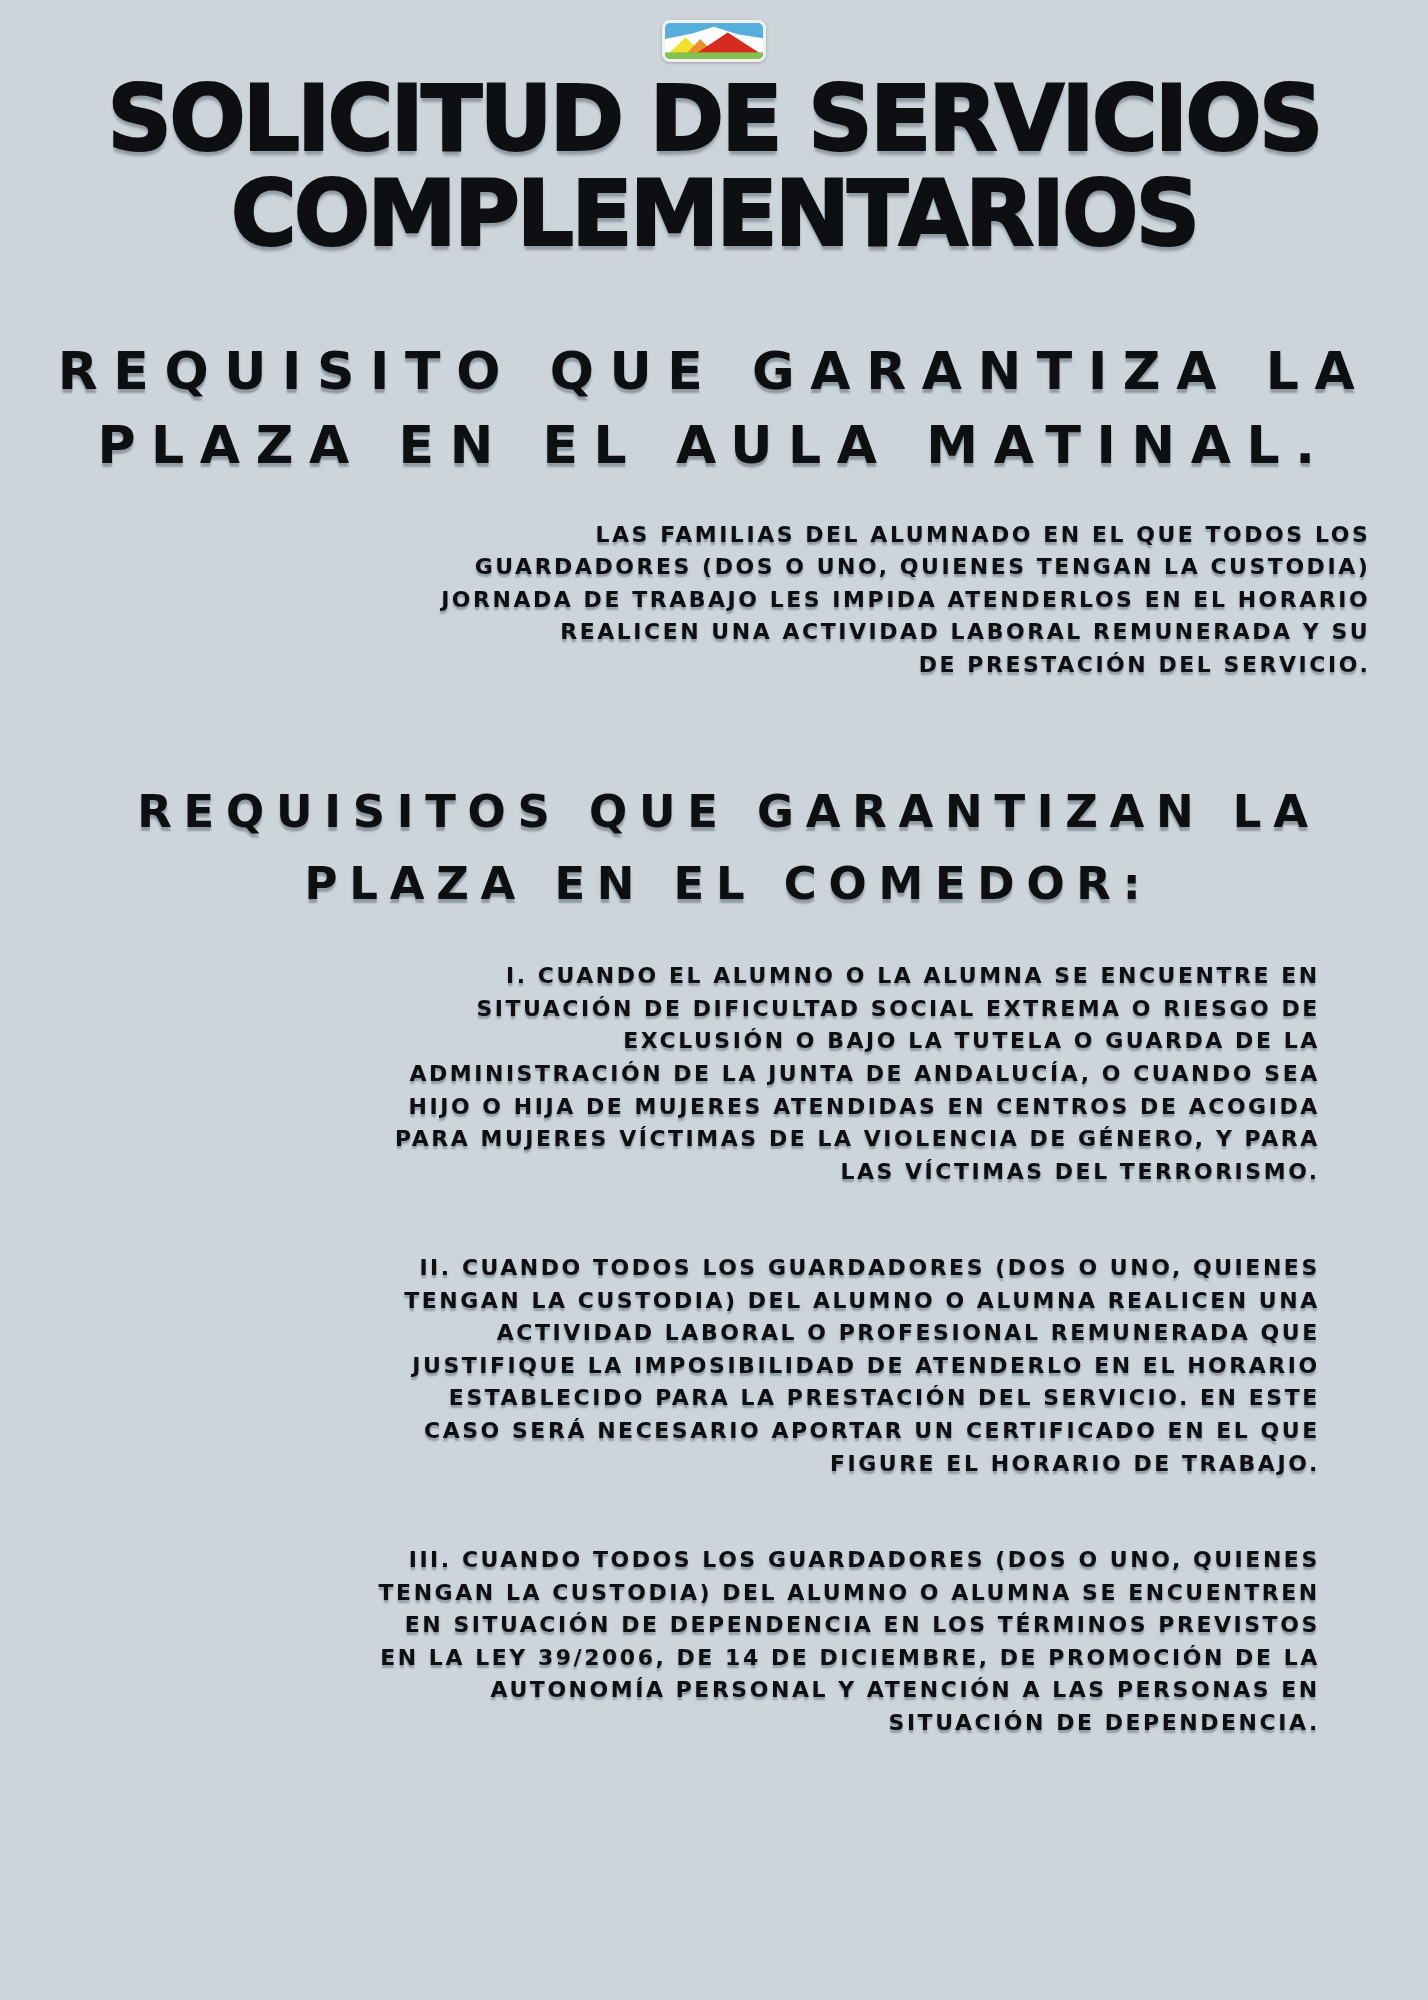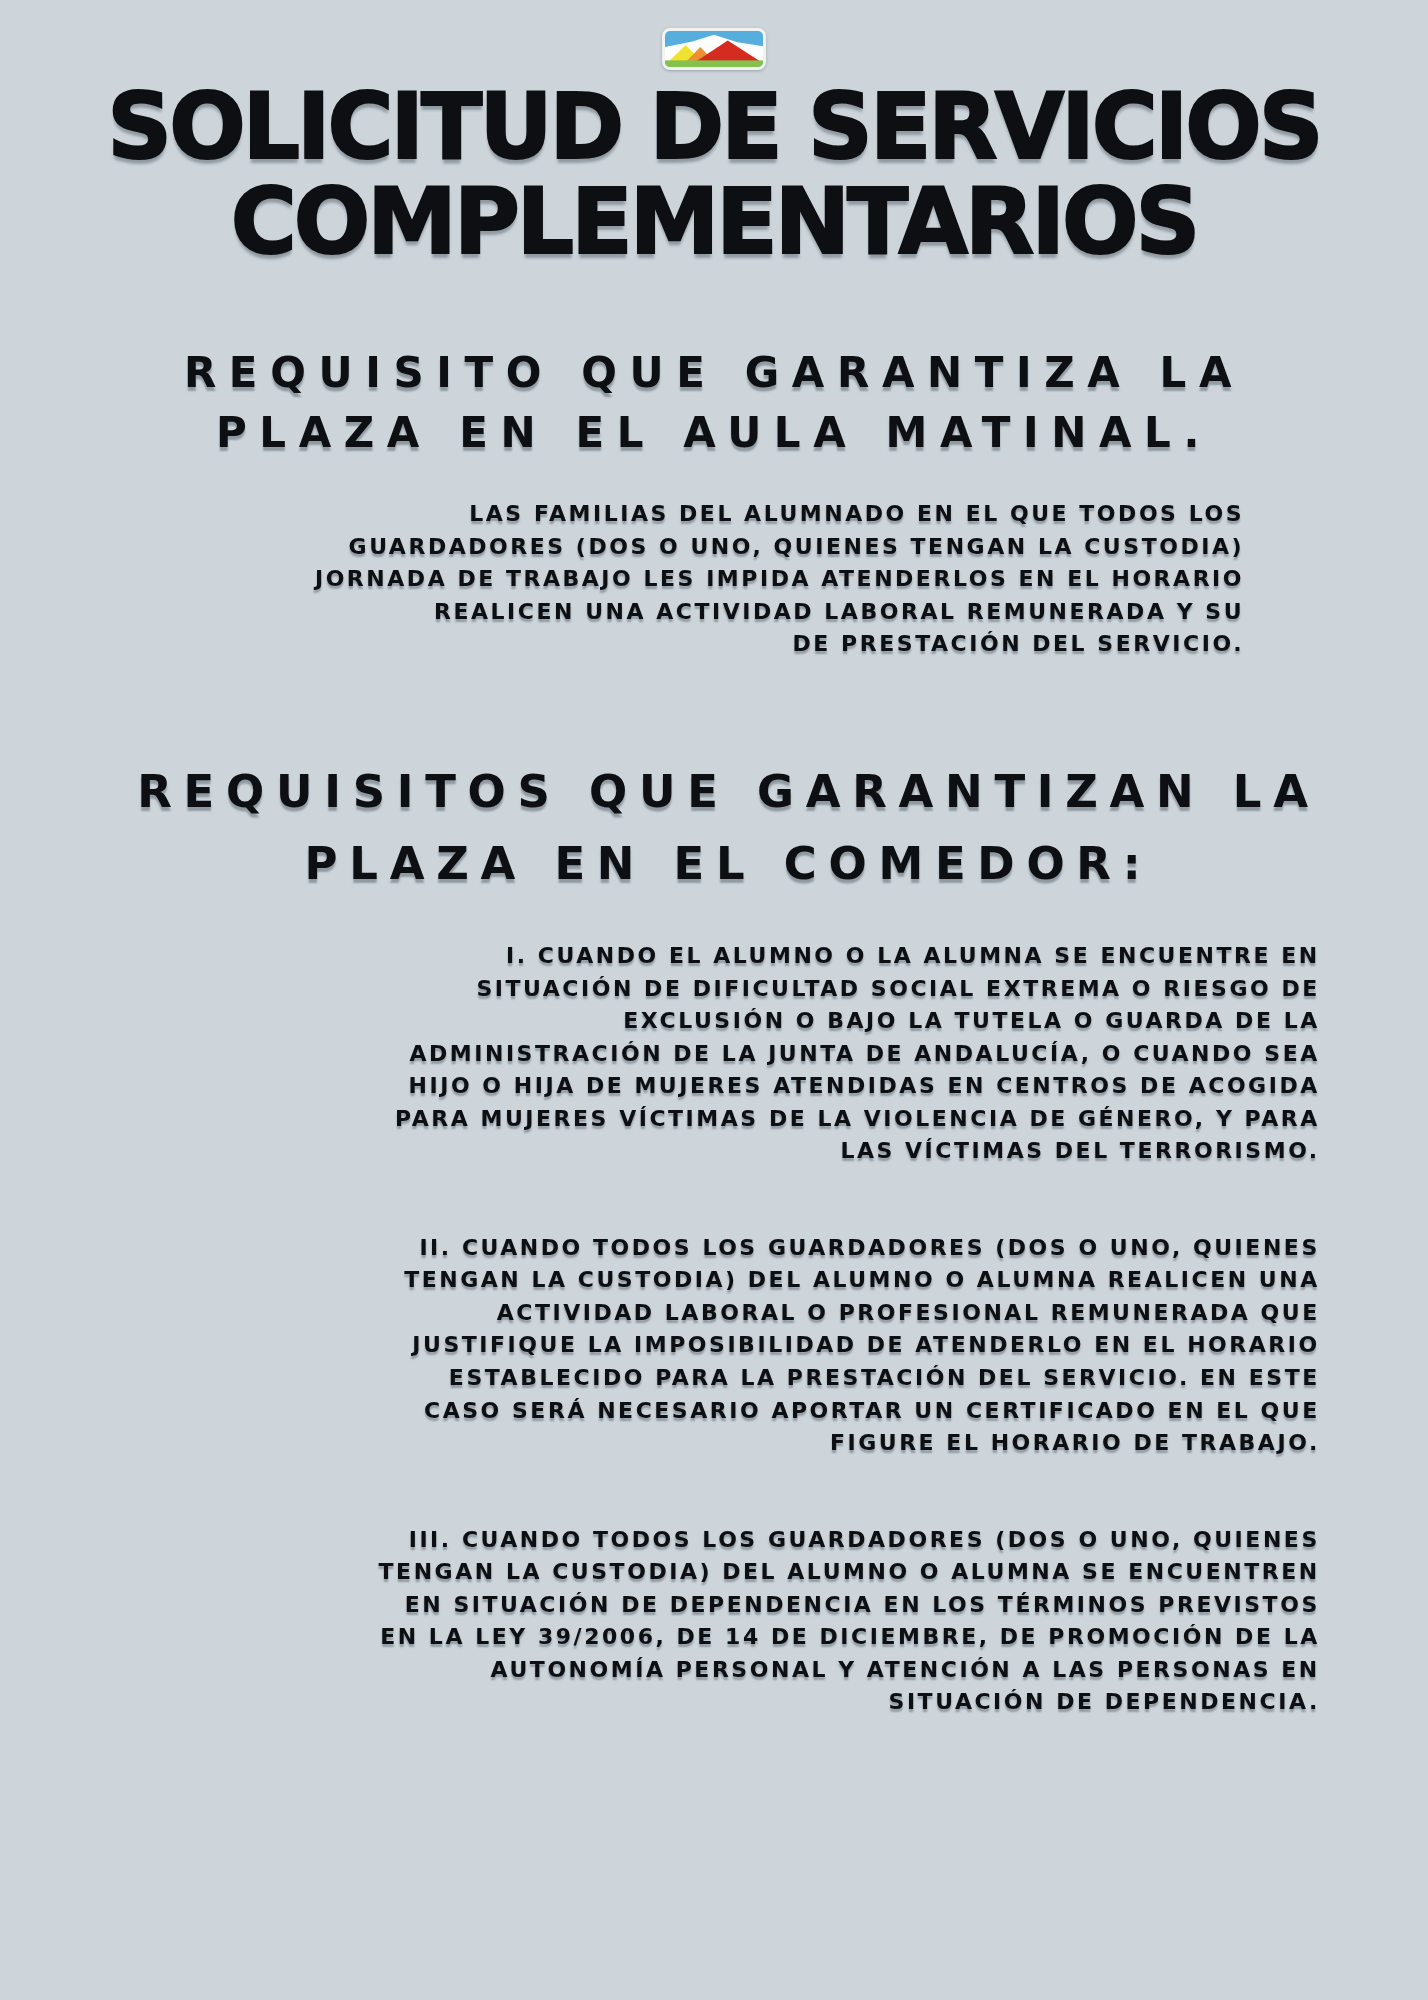--- a/index.html
+++ b/index.html
@@ -11,21 +11,21 @@
     height: 2000px;
     background: #cdd5db;
     font-family: "DejaVu Sans", "Liberation Sans", sans-serif;
     color: #0e0f12;
     overflow: hidden;
   }
   .poster {
     width: 100%;
     height: 100%;
     box-sizing: border-box;
-    padding-top: 28px;
+    padding-top: 20px;
     display: flex;
     flex-direction: column;
     align-items: center;
   }
   .logo-wrap {
     width: 104px;
     height: 42px;
     border-radius: 8px;
     border: 3px solid #f2f3f0;
     overflow: hidden;
@@ -41,21 +41,21 @@
     font-weight: bold;
     line-height: 1.05;
     letter-spacing: -3px;
     text-align: center;
     -webkit-text-stroke: 2px #0e0f12;
     text-shadow: 0 5px 3px rgba(70,82,94,0.45);
   }
 
   .h-matinal {
     margin-top: 74px;
-    font-size: 42px;
+    font-size: 52px;
     font-weight: bold;
     line-height: 1.42;
     letter-spacing: 0.30em;
     text-align: center;
     text-shadow: 0 4px 2px rgba(70,82,94,0.45);
   }
   .h-comedor {
     margin-top: 95px;
     font-size: 45px;
     font-weight: bold;

